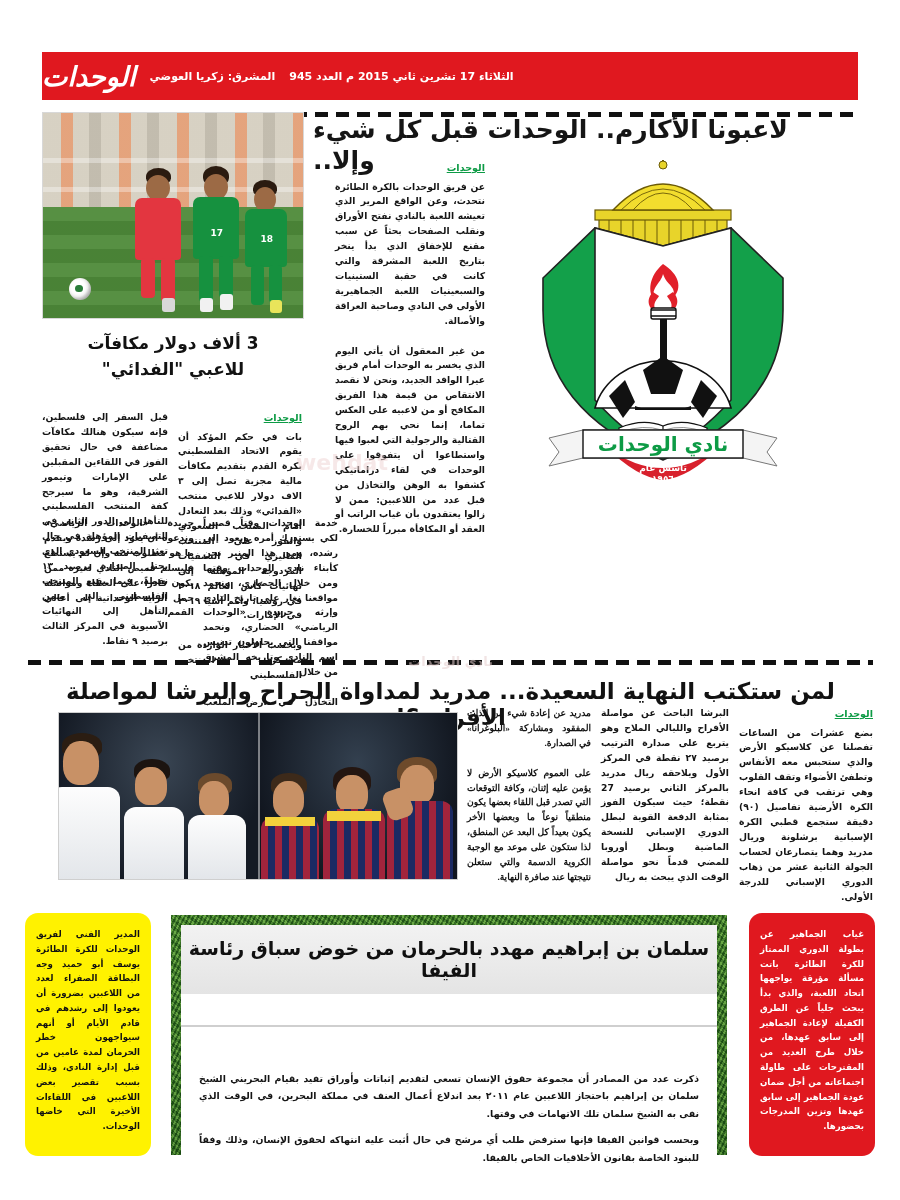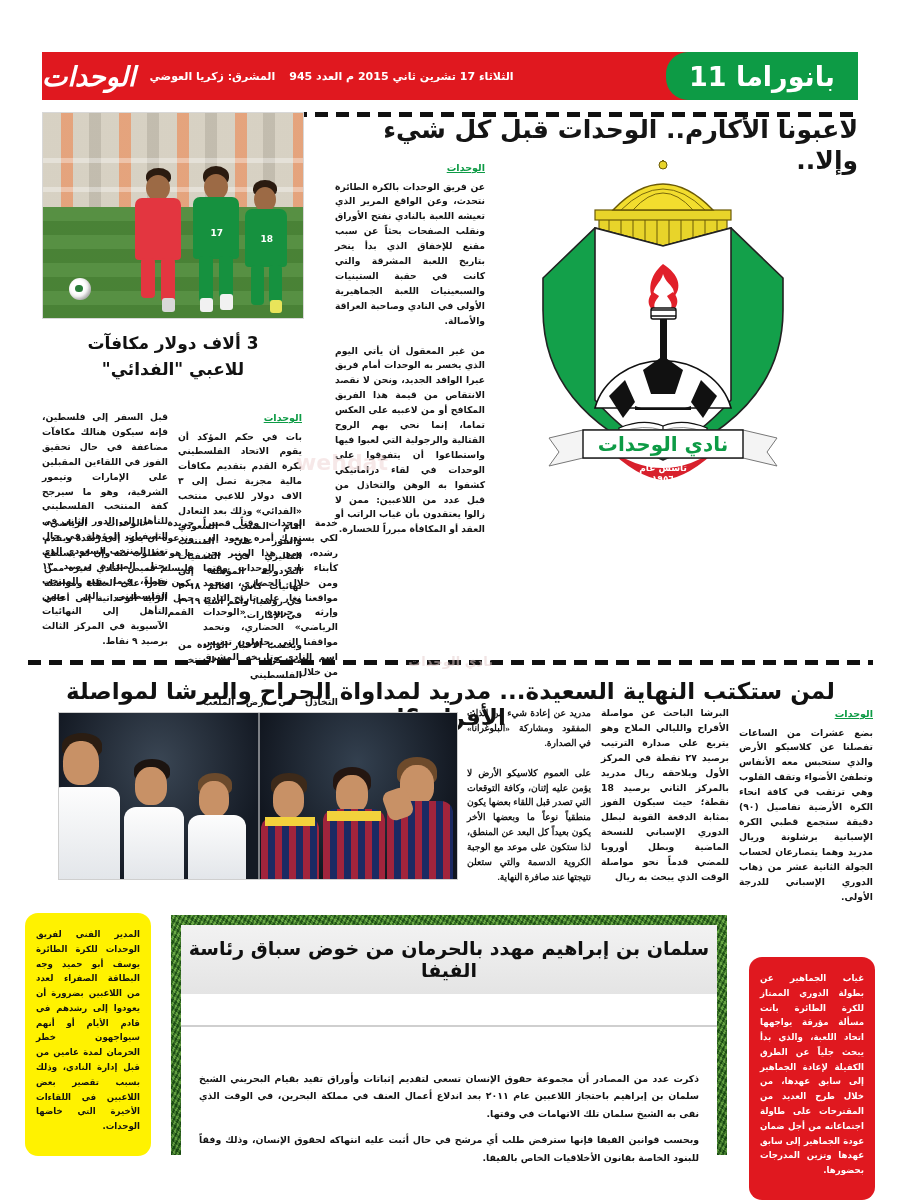--- a/index.html
+++ b/index.html
@@ -37,21 +37,21 @@
   .mast-date{color:#ffffff;font-size:11px;font-weight:bold;flex:0 0 auto;margin-right:auto;padding-right:60px;}
 
   
   .sec1{position:absolute;left:42px;top:112px;width:816px;height:528px;}
   .rule-dash{
     position:absolute;left:0;width:816px;height:5px;
     background:repeating-linear-gradient(to right,#111 0 13px,transparent 13px 21px);
   }
   .s1-head{
     position:absolute;right:0;top:2px;width:545px;
-    text-align:right;font-size:25px;font-weight:bold;color:#151515;
+    text-align:left;font-size:25px;font-weight:bold;color:#151515;
     line-height:1.25;
   }
   .s1-photo{
     position:absolute;left:0;top:0px;width:262px;height:207px;
     overflow:hidden;background:#6f8f4a;border:1px solid #d8d8d8;box-sizing:border-box;
   }
   .s1-photo-title{
     position:absolute;left:0;top:218px;width:262px;text-align:center;
     font-size:17px;font-weight:bold;color:#121212;line-height:1.55;
   }
@@ -83,21 +83,21 @@
     position:absolute;font-size:9.2px;line-height:1.62;color:#141414;
     text-align:justify;font-weight:bold;top:46px;
   }
 
   
   .sec3{position:absolute;left:25px;top:905px;width:850px;height:265px;}
   .side-red{
     position:absolute;right:0;top:8px;width:126px;height:243px;
     background:#e0181f;border-radius:13px;
     color:#ffffff;font-size:8.6px;line-height:1.72;text-align:justify;
-    padding:14px 11px;box-sizing:border-box;font-weight:bold;margin-top:44px;
+    padding:14px 11px;box-sizing:border-box;font-weight:bold;
   }
   .side-yellow{
     position:absolute;left:0;top:8px;width:126px;height:243px;
     background:#fff200;border-radius:13px;
     color:#111111;font-size:8.6px;line-height:1.72;text-align:justify;
     padding:14px 11px;box-sizing:border-box;font-weight:bold;
   }
   .fifa-card{
     position:absolute;right:148px;top:10px;width:556px;height:240px;
     box-sizing:border-box;padding:10px;
@@ -164,21 +164,20 @@
   .stripes-blau{background:repeating-linear-gradient(to right,
       #a1243c 0 7px, #1b2a63 7px 14px);}
   .white-kit{background:linear-gradient(#fdfdfd,#e3e6ea);}
 </style>
 </head>
 <body>
 
 <div class="page">
 
   <div class="masthead">
-    <div class="panorama-box">بانوراما 11</div>
     <div class="mast-date">الثلاثاء 17 تشرين ثاني 2015 م العدد 945</div>
     <div class="mast-right">
       <span class="mast-editor">المشرق: زكريا العوضي</span>
       <span class="mast-logo">الوحدات</span>
     </div>
   </div>
 
   <div class="sec1">
 
     <div class="rule-dash" style="top:0px;"></div>
@@ -373,21 +372,21 @@
           <div class="torso white-kit" style="right:0;width:70px;height:92px;"></div>
         </div>
       </div>
     </div>
 
     <div class="s2-col" style="right:0;width:134px;">
       <span class="byline">الوحدات</span>
       <span>بضع عشرات من الساعات تفصلنا عن كلاسيكو الأرض والذي ستحبس معه الأنفاس وتطفئ الأضواء وتقف القلوب وهي ترتقب في كافة انحاء الكرة الأرضية تفاصيل (٩٠) دقيقة ستجمع قطبي الكرة الإسبانية برشلونة وريال مدريد وهما يتصارعان لحساب الجولة الثانية عشر من ذهاب الدوري الإسباني للدرجة الأولى.</span>
     </div>
     <div class="s2-col" style="right:144px;width:128px;">
-      <span>البرشا الباحث عن مواصلة الأفراح والليالي الملاح وهو يتربع على صدارة الترتيب برصيد ٢٧ نقطة في المركز الأول ويلاحقه ريال مدريد بالمركز الثاني برصيد 18 نقطة؛ حيث سيكون الفوز بمثابة الدفعة القوية لبطل الدوري الإسباني للنسخة الماضية وبطل أوروبا للمضي قدماً نحو مواصلة الوقت الذي يبحث به ريال</span>
+      <span>البرشا الباحث عن مواصلة الأفراح والليالي الملاح وهو يتربع على صدارة الترتيب برصيد ٢٧ نقطة في المركز الأول ويلاحقه ريال مدريد بالمركز الثاني برصيد 27 نقطة؛ حيث سيكون الفوز بمثابة الدفعة القوية لبطل الدوري الإسباني للنسخة الماضية وبطل أوروبا للمضي قدماً نحو مواصلة الوقت الذي يبحث به ريال</span>
     </div>
     <div class="s2-col" style="right:282px;width:124px;font-family:Liberation Serif, serif;">
       <span>مدريد عن إعادة شيء من الذات المفقود ومشاركة «البلوغرانا» في الصدارة.</span>
       <br><br>
       <span>على العموم كلاسيكو الأرض لا يؤمن عليه إثنان، وكافة التوقعات التي تصدر قبل اللقاء بعضها يكون منطقياً نوعاً ما وبعضها الأخر يكون بعيداً كل البعد عن المنطق، لذا ستكون على موعد مع الوجبة الكروية الدسمة والتي ستعلن نتيجتها عند صافرة النهاية.</span>
     </div>
   </div>
 
   <div class="sec3">
     <div class="side-red">غياب الجماهير عن بطولة الدوري الممتاز للكرة الطائرة باتت مسألة مؤرقة يواجهها اتحاد اللعبة، والذي بدأ يبحث جلياً عن الطرق الكفيلة لإعادة الجماهير إلى سابق عهدها، من خلال طرح العديد من المقترحات على طاولة اجتماعاته من أجل ضمان عودة الجماهير إلى سابق عهدها وتزين المدرجات بحضورها.</div>

